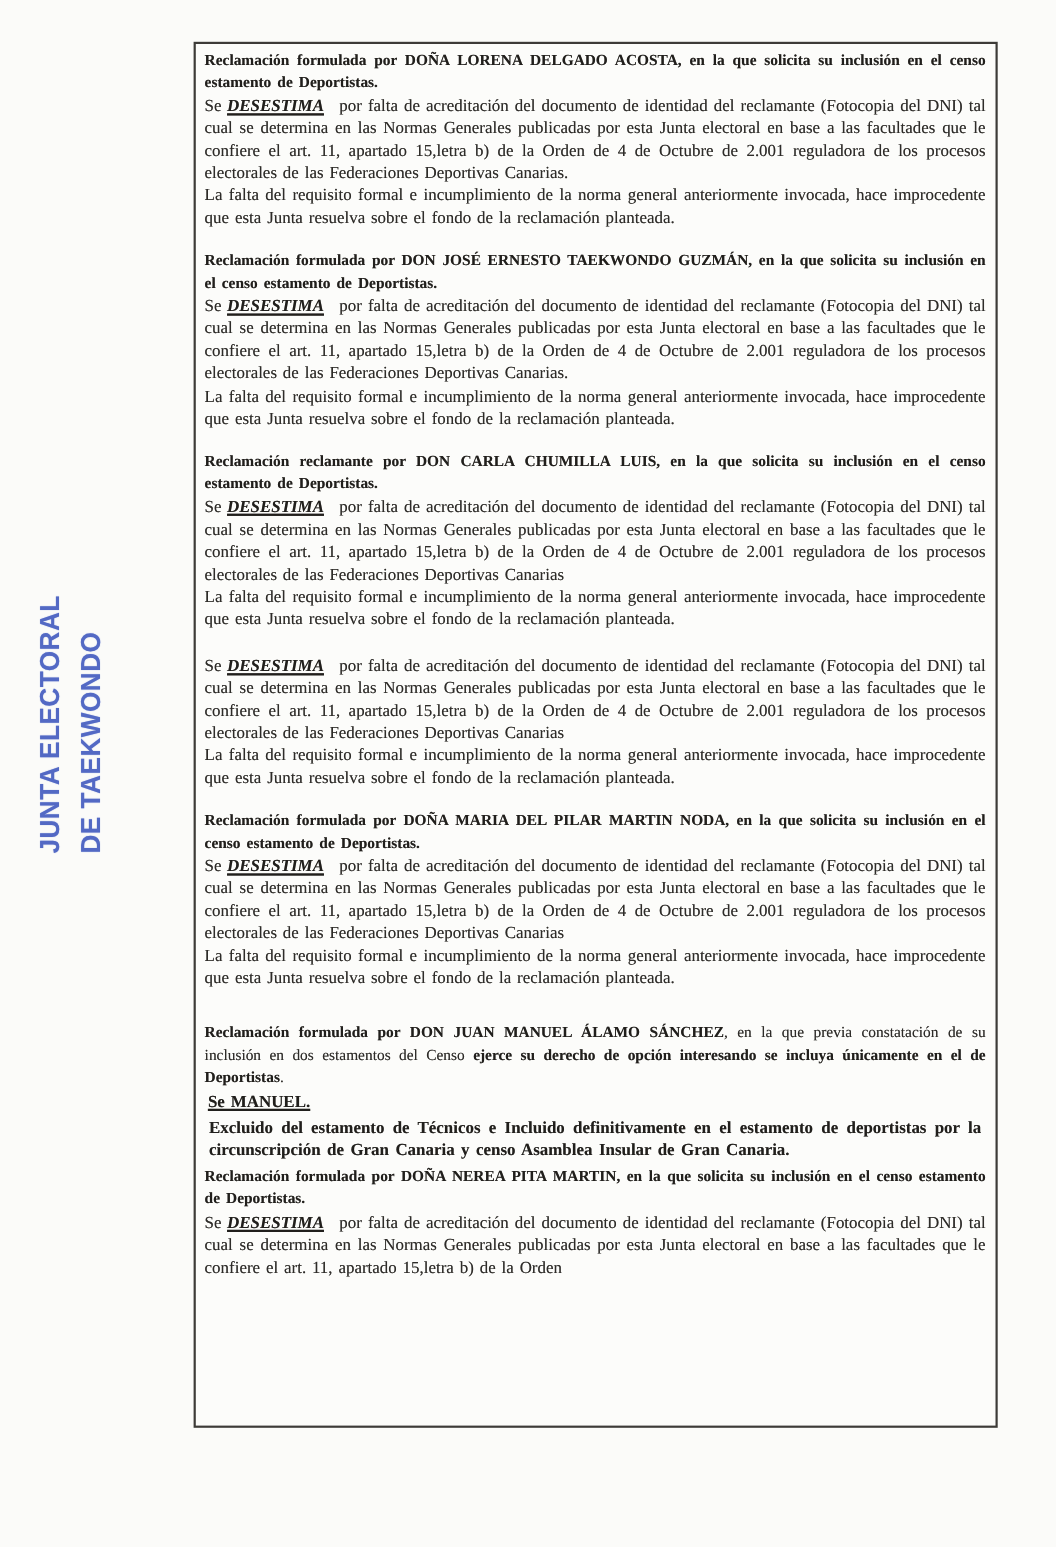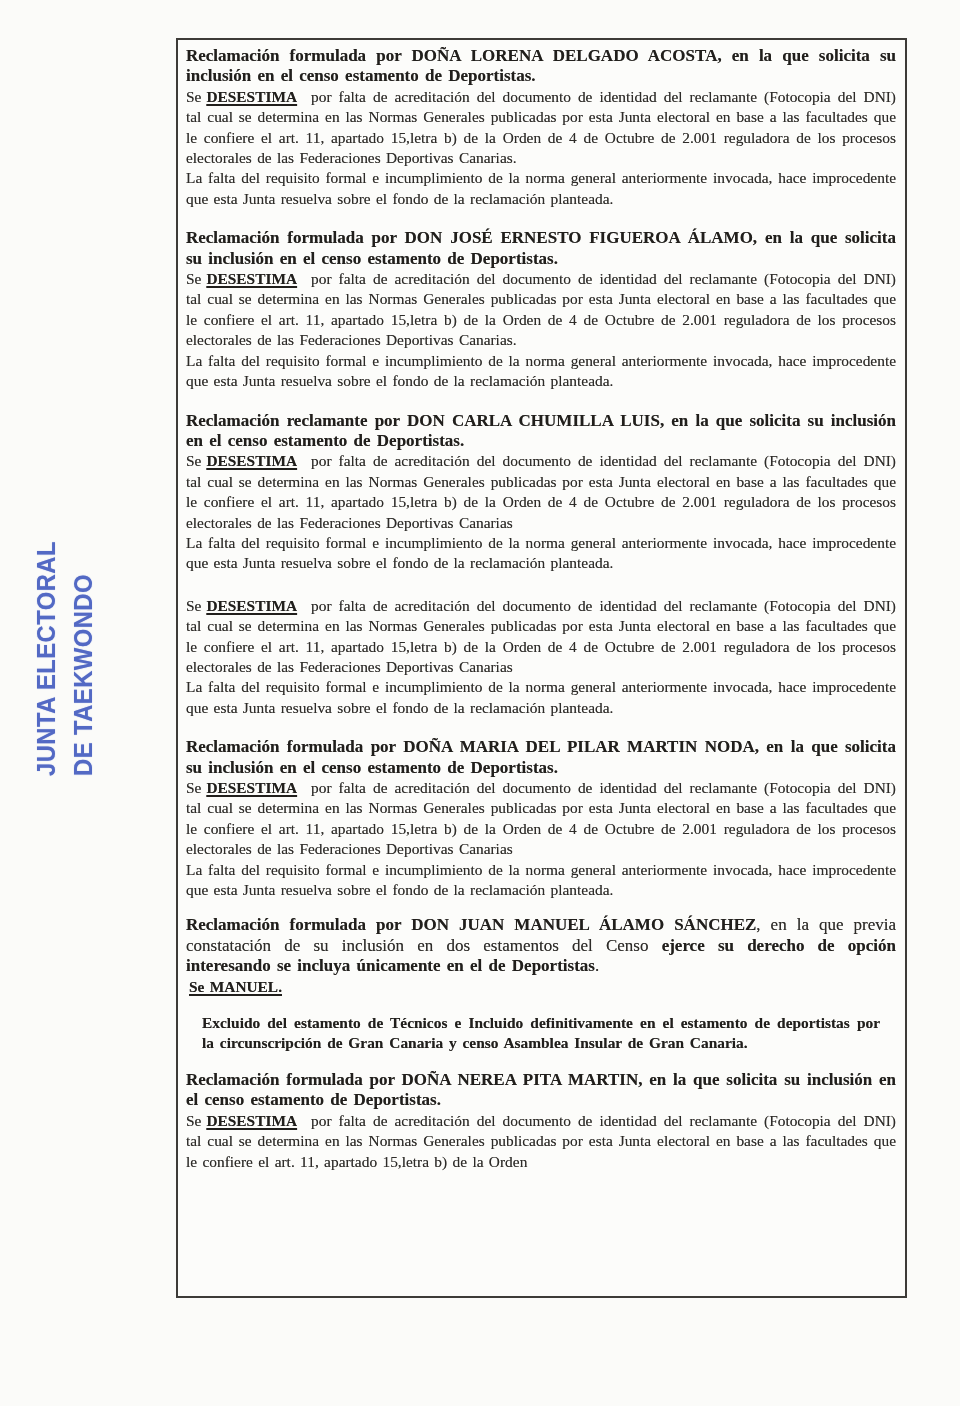--- a/index.html
+++ b/index.html
@@ -58,52 +58,53 @@
     background: #fcfcfa;
     color: #2e2c29;
     font-size: 15.4px;
     line-height: 20.4px;
     text-align: justify;
     word-spacing: 1.5px;
     text-shadow: 0 0 0.4px rgba(45, 43, 40, 0.55);
   }
   .claim { margin: 0 0 19px 0; }
   .claim.gap-lg { margin-bottom: 22px; }
-  .claim.gap-md { margin-bottom: 15px; }
+  .claim.gap-md { margin-bottom: 30px; }
   .claim.gap-sm { margin-bottom: 3px; }
   .claim.gap-none { margin-bottom: 16px; }
 
   .claim-header {
     margin: 0;
-    font-size: 17px;
+    font-size: 14px;
     font-weight: 700;
     color: #211f1c;
     word-spacing: 2px;
   }
   .claim-par { margin: 0; }
   .verdict {
     font-weight: 700;
     color: #211f1c;
     text-decoration: underline;
     text-underline-offset: 2px;
     text-decoration-thickness: 1.5px;
     margin-left: 5px;
     margin-right: 14px;
+    font-style: italic;
   }
   .estima-line {
     margin: 0;
     font-weight: 700;
     color: #211f1c;
     text-decoration: underline;
     text-underline-offset: 2px;
     text-decoration-thickness: 1.5px;
     padding-left: 3px;
   }
   .bold-par {
-    margin: 16px;
+    margin: 4px;
     font-weight: 700;
     color: #211f1c;
     word-spacing: 2px;
   }
   .hdr-reg { font-weight: 400; color: #2e2c29; }
 </style>
 </head>
 <body>
 
 <div class="page">
@@ -117,21 +118,21 @@
 
   <div class="doc-box">
 
     <section class="claim">
       <h3 class="claim-header">Reclamación formulada por DOÑA LORENA DELGADO ACOSTA, en la que solicita su inclusión en el censo estamento de Deportistas.</h3>
       <p class="claim-par"><span>Se</span><span class="verdict">DESESTIMA</span><span>por falta de acreditación del documento de identidad del reclamante (Fotocopia del DNI) tal cual se determina en las Normas Generales publicadas por esta Junta electoral en base a las facultades que le confiere el art. 11, apartado 15,letra b) de la Orden de 4 de Octubre de 2.001 reguladora de los procesos electorales de las Federaciones Deportivas Canarias.</span></p>
       <p class="claim-par">La falta del requisito formal e incumplimiento de la norma general anteriormente invocada, hace improcedente que esta Junta resuelva sobre el fondo de la reclamación planteada.</p>
     </section>
 
     <section class="claim">
-      <h3 class="claim-header">Reclamación formulada por DON JOSÉ ERNESTO FIGUEROA ÁLAMO, en la que solicita su inclusión en el censo estamento de Deportistas.</h3>
+      <h3 class="claim-header">Reclamación formulada por DON JOSÉ ERNESTO TAEKWONDO GUZMÁN, en la que solicita su inclusión en el censo estamento de Deportistas.</h3>
       <p class="claim-par"><span>Se</span><span class="verdict">DESESTIMA</span><span>por falta de acreditación del documento de identidad del reclamante (Fotocopia del DNI) tal cual se determina en las Normas Generales publicadas por esta Junta electoral en base a las facultades que le confiere el art. 11, apartado 15,letra b) de la Orden de 4 de Octubre de 2.001 reguladora de los procesos electorales de las Federaciones Deportivas Canarias.</span></p>
       <p class="claim-par">La falta del requisito formal e incumplimiento de la norma general anteriormente invocada, hace improcedente que esta Junta resuelva sobre el fondo de la reclamación planteada.</p>
     </section>
 
     <section class="claim gap-lg">
       <h3 class="claim-header">Reclamación reclamante por DON CARLA CHUMILLA LUIS, en la que solicita su inclusión en el censo estamento de Deportistas.</h3>
       <p class="claim-par"><span>Se</span><span class="verdict">DESESTIMA</span><span>por falta de acreditación del documento de identidad del reclamante (Fotocopia del DNI) tal cual se determina en las Normas Generales publicadas por esta Junta electoral en base a las facultades que le confiere el art. 11, apartado 15,letra b) de la Orden de 4 de Octubre de 2.001 reguladora de los procesos electorales de las Federaciones Deportivas Canarias</span></p>
       <p class="claim-par">La falta del requisito formal e incumplimiento de la norma general anteriormente invocada, hace improcedente que esta Junta resuelva sobre el fondo de la reclamación planteada.</p>
     </section>
 

